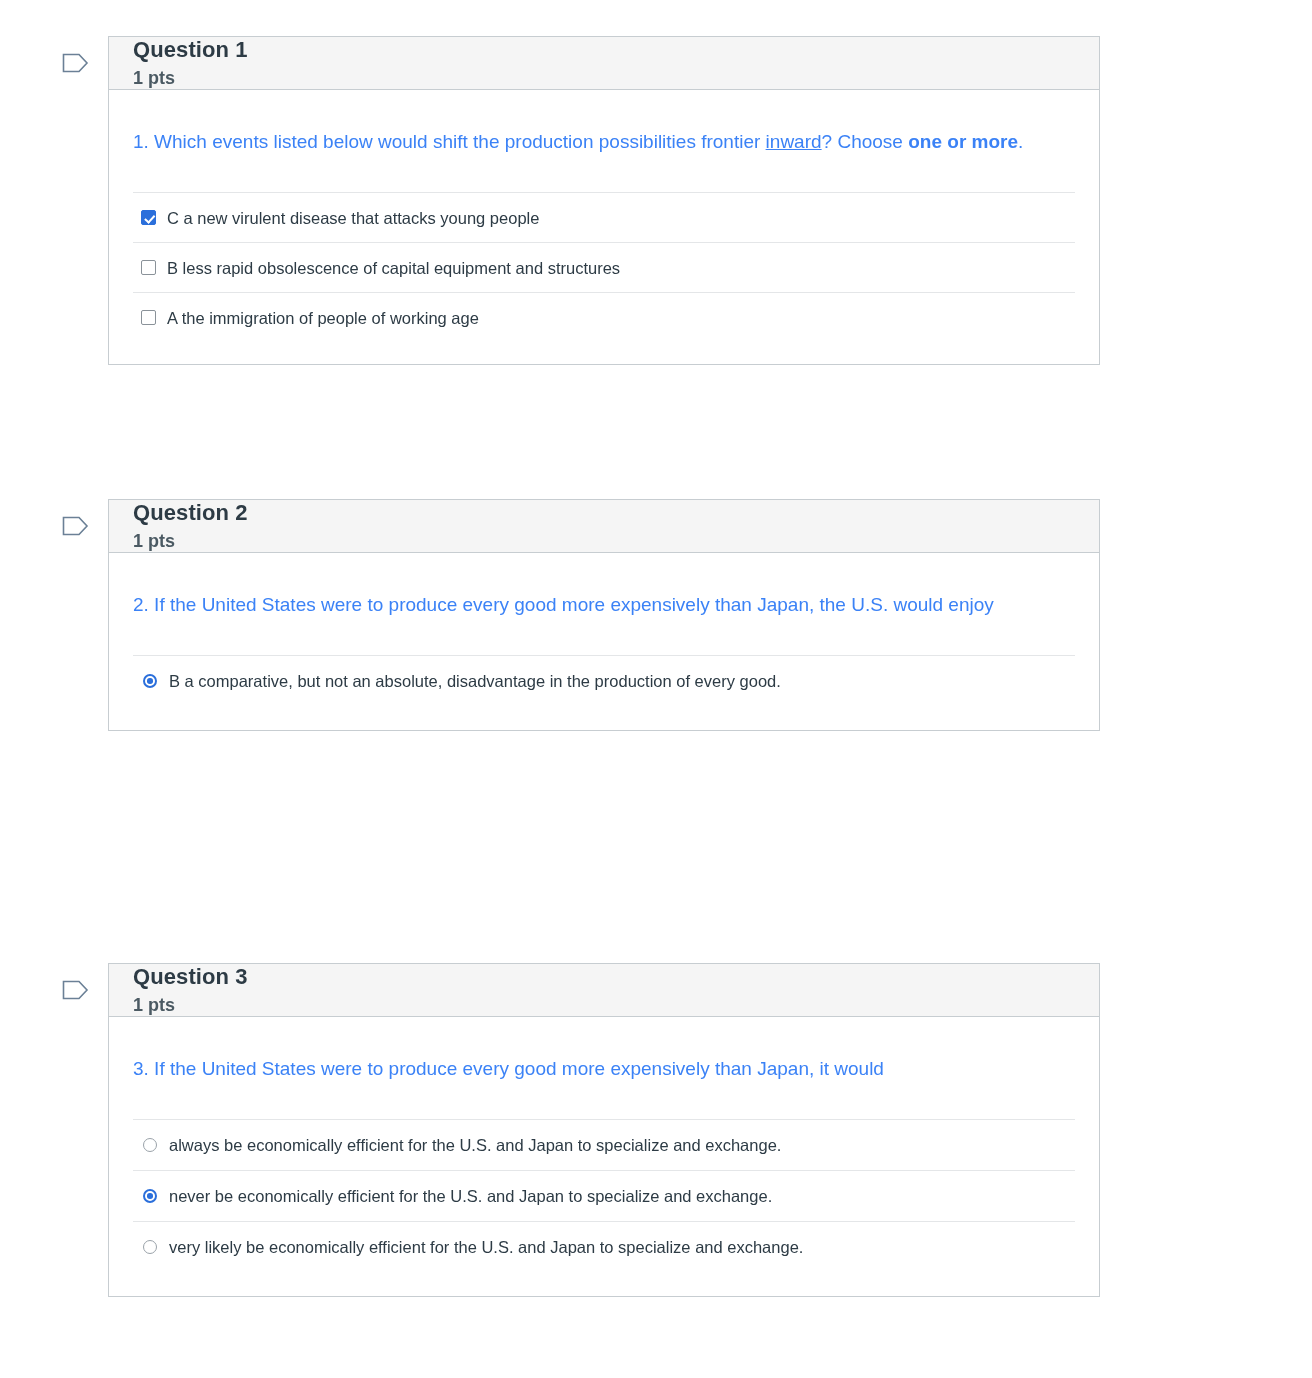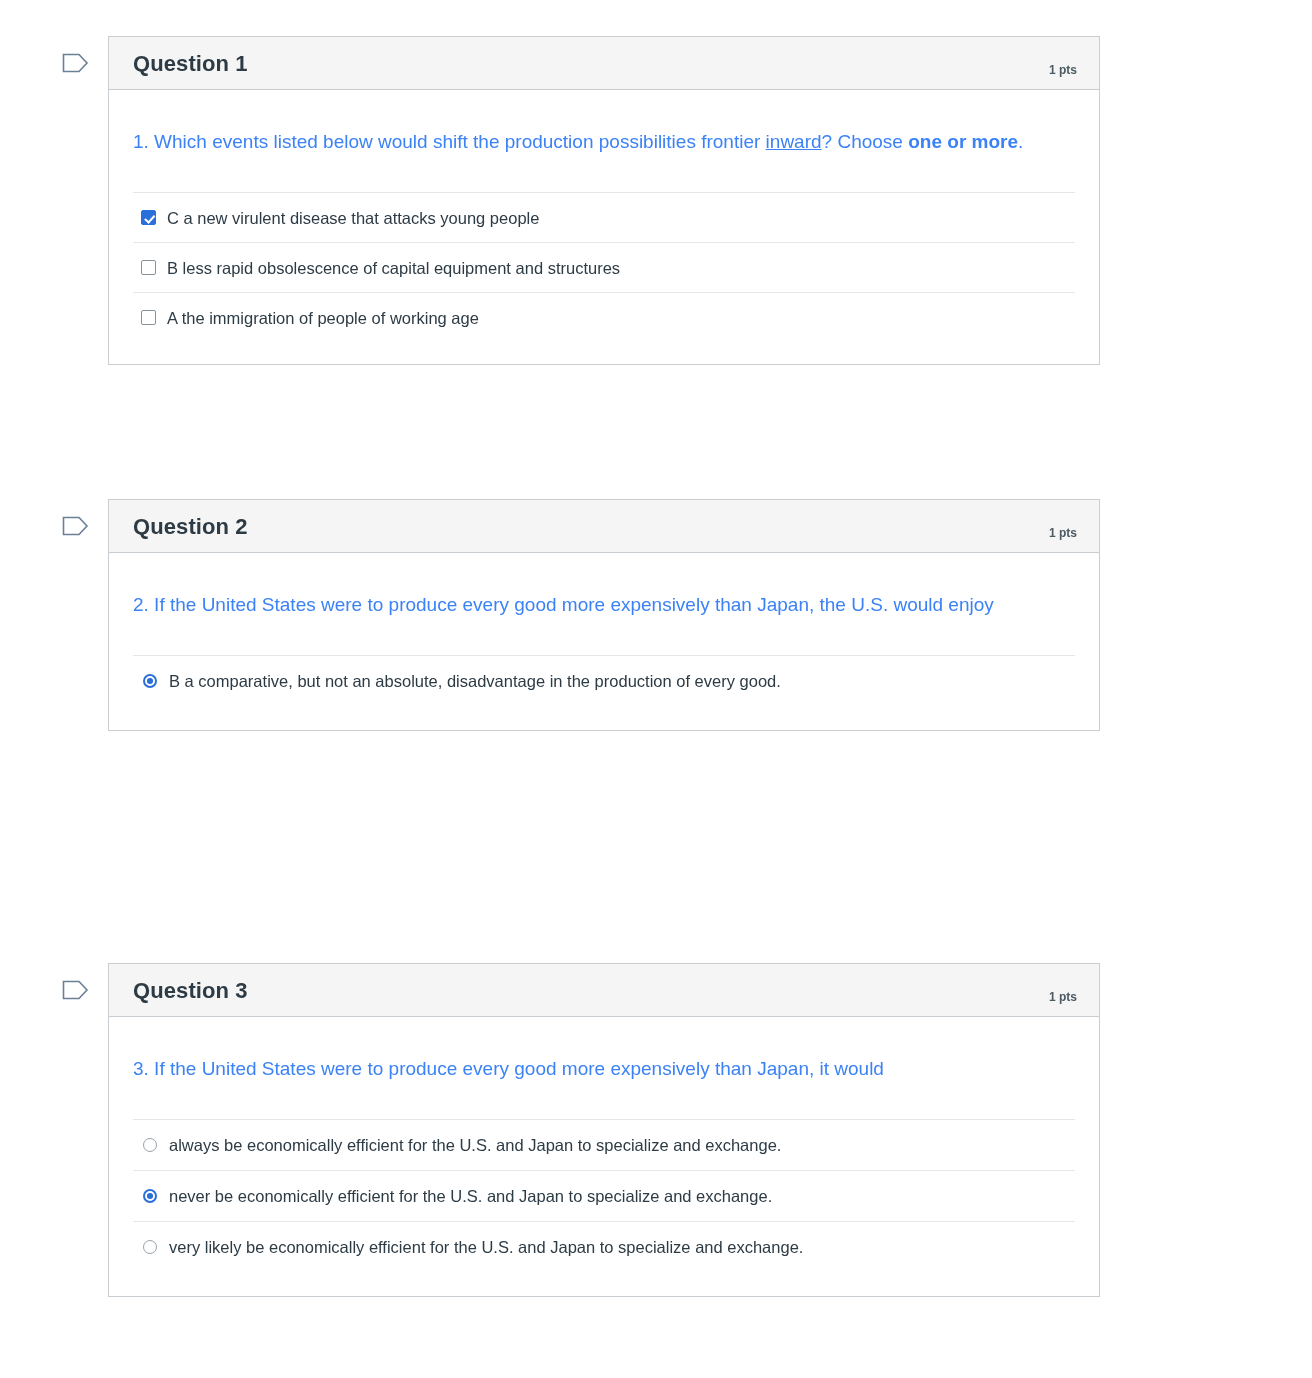--- a/index.html
+++ b/index.html
@@ -49,35 +49,36 @@
     border: 1px solid #c7cdd1;
     background: #ffffff;
     box-sizing: border-box;
   }
 
   .question-header {
     background: #f5f5f5;
     border-bottom: 1px solid #c7cdd1;
     height: 53px;
     display: flex;
-    align-items: flex-end;
+    align-items: flex-start;
     justify-content: space-between;
-    padding: 0 22px 12px 24px;
-    box-sizing: border-box;
+    padding: 0 22px 0 24px;
+    box-sizing: border-box;
+    flex-direction: column;
   }
 
   .question-title {
     font-size: 22px;
     font-weight: bold;
     color: #2d3b45;
     letter-spacing: 0.1px;
   }
 
   .question-points {
-    font-size: 12px;
+    font-size: 18px;
     font-weight: bold;
     color: #4b5a63;
   }
 
   .question-body {
     padding: 0 24px 0 24px;
   }
 
   .question-text {
     font-size: 19px;

